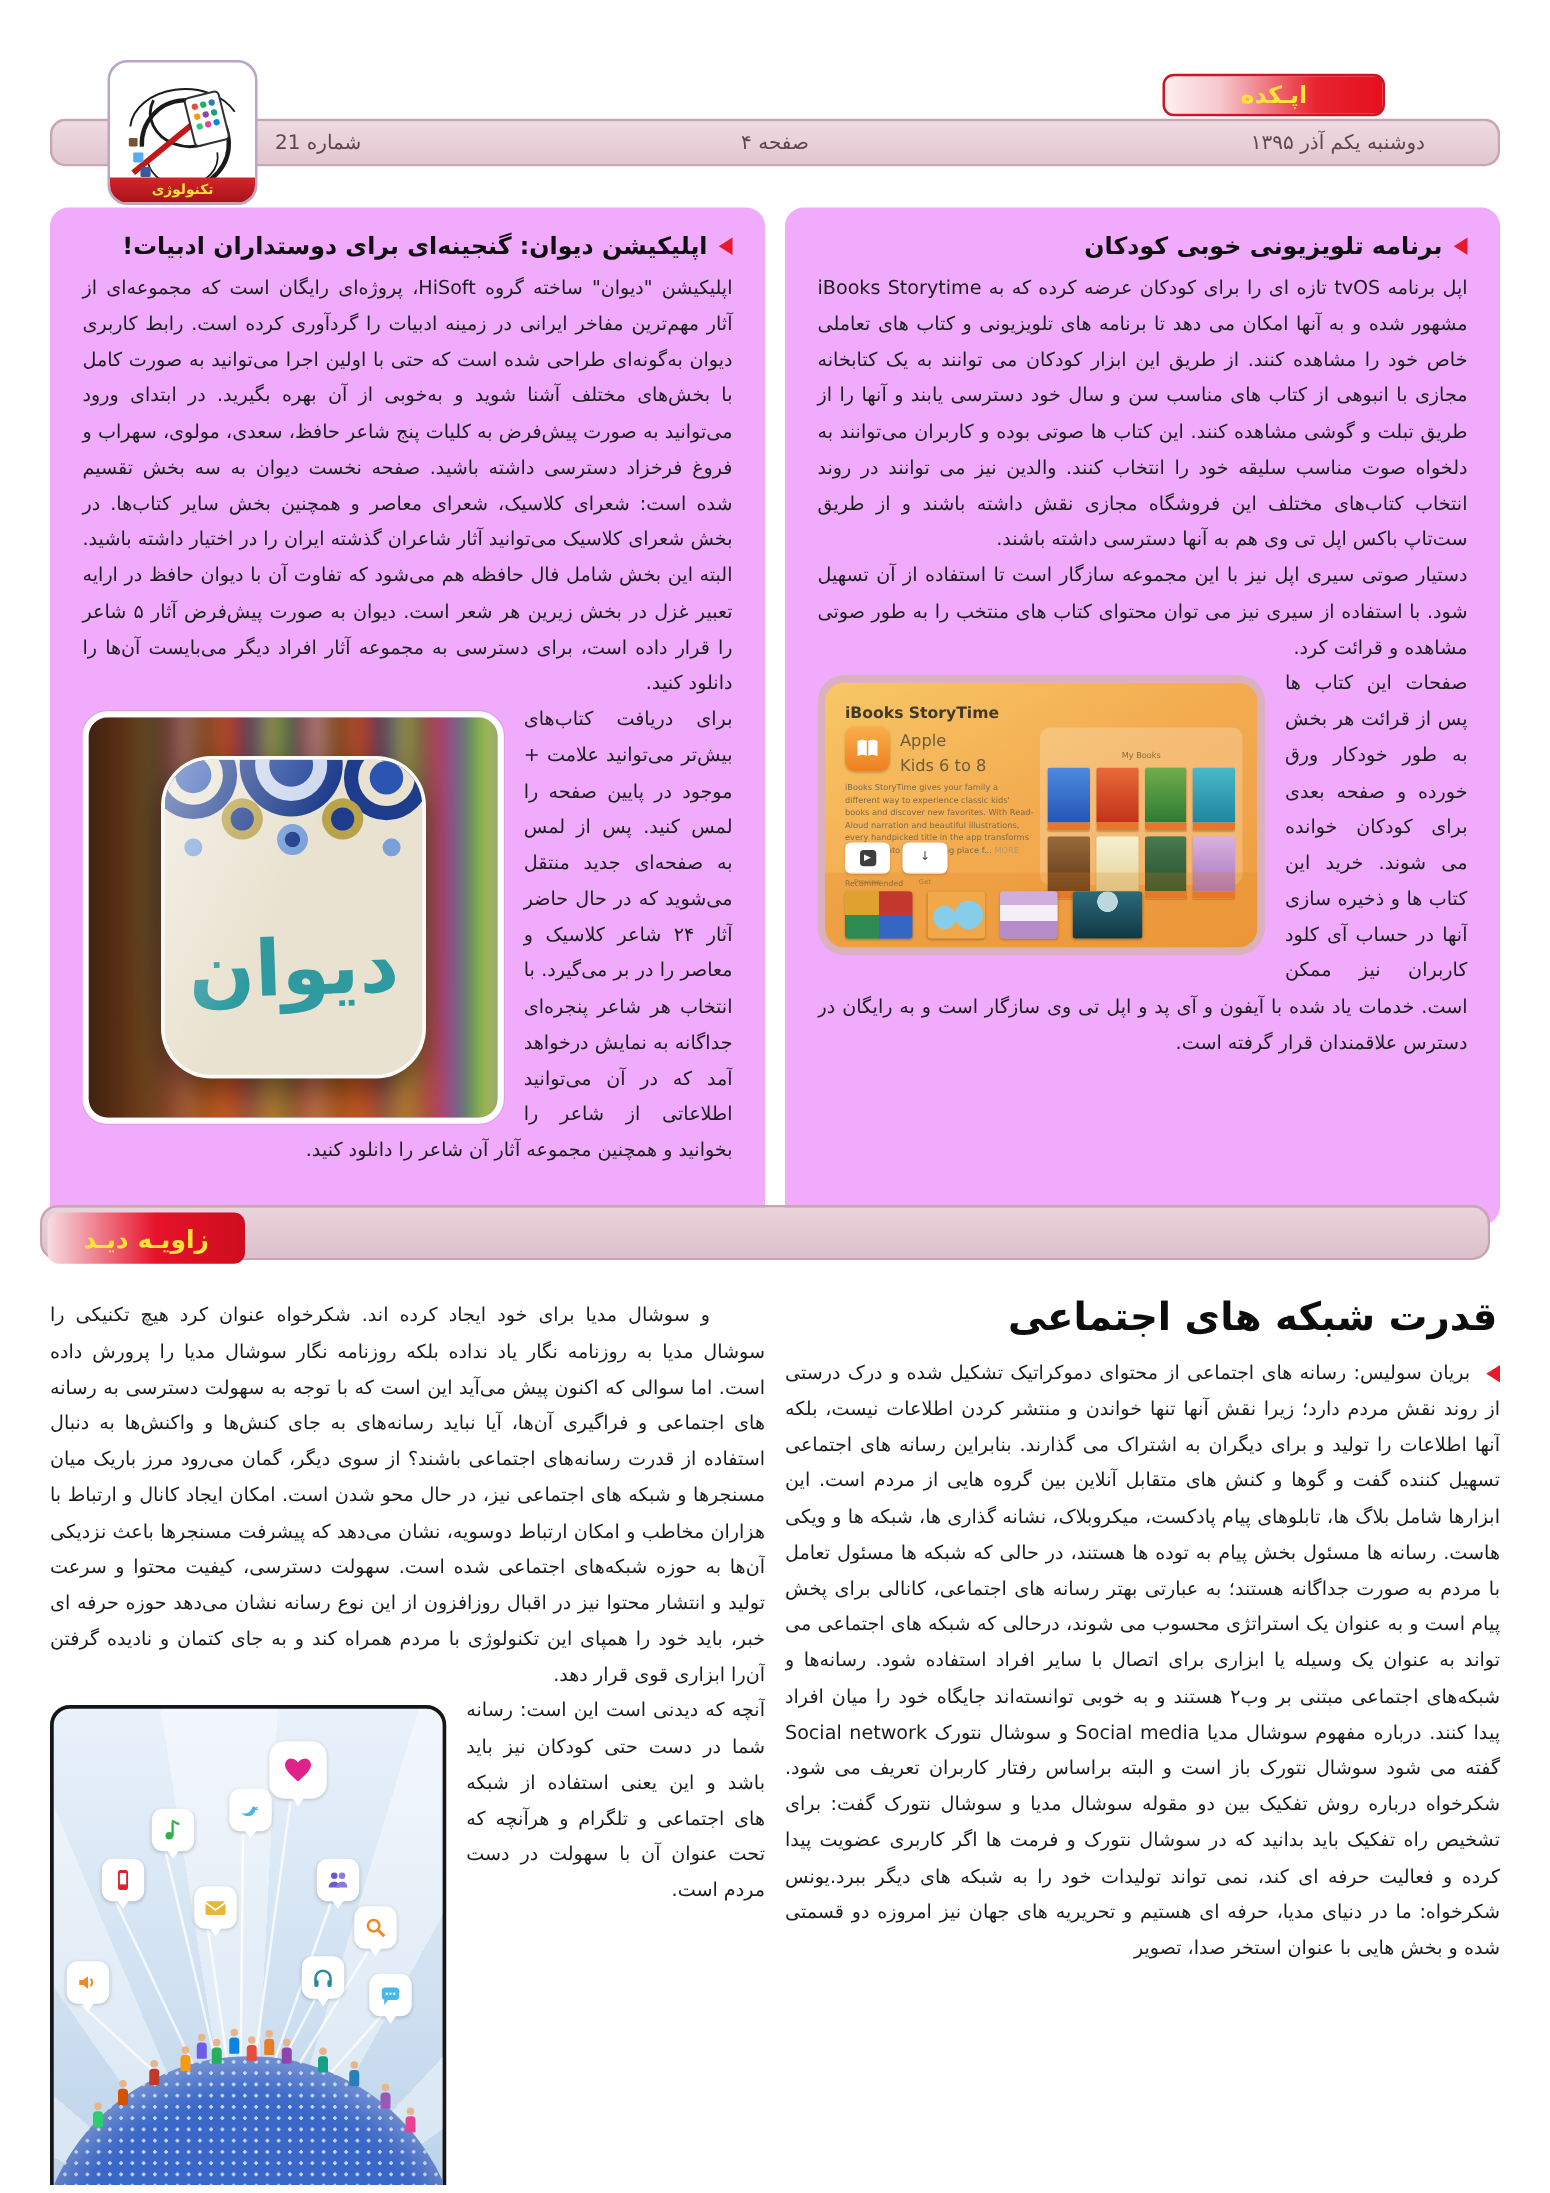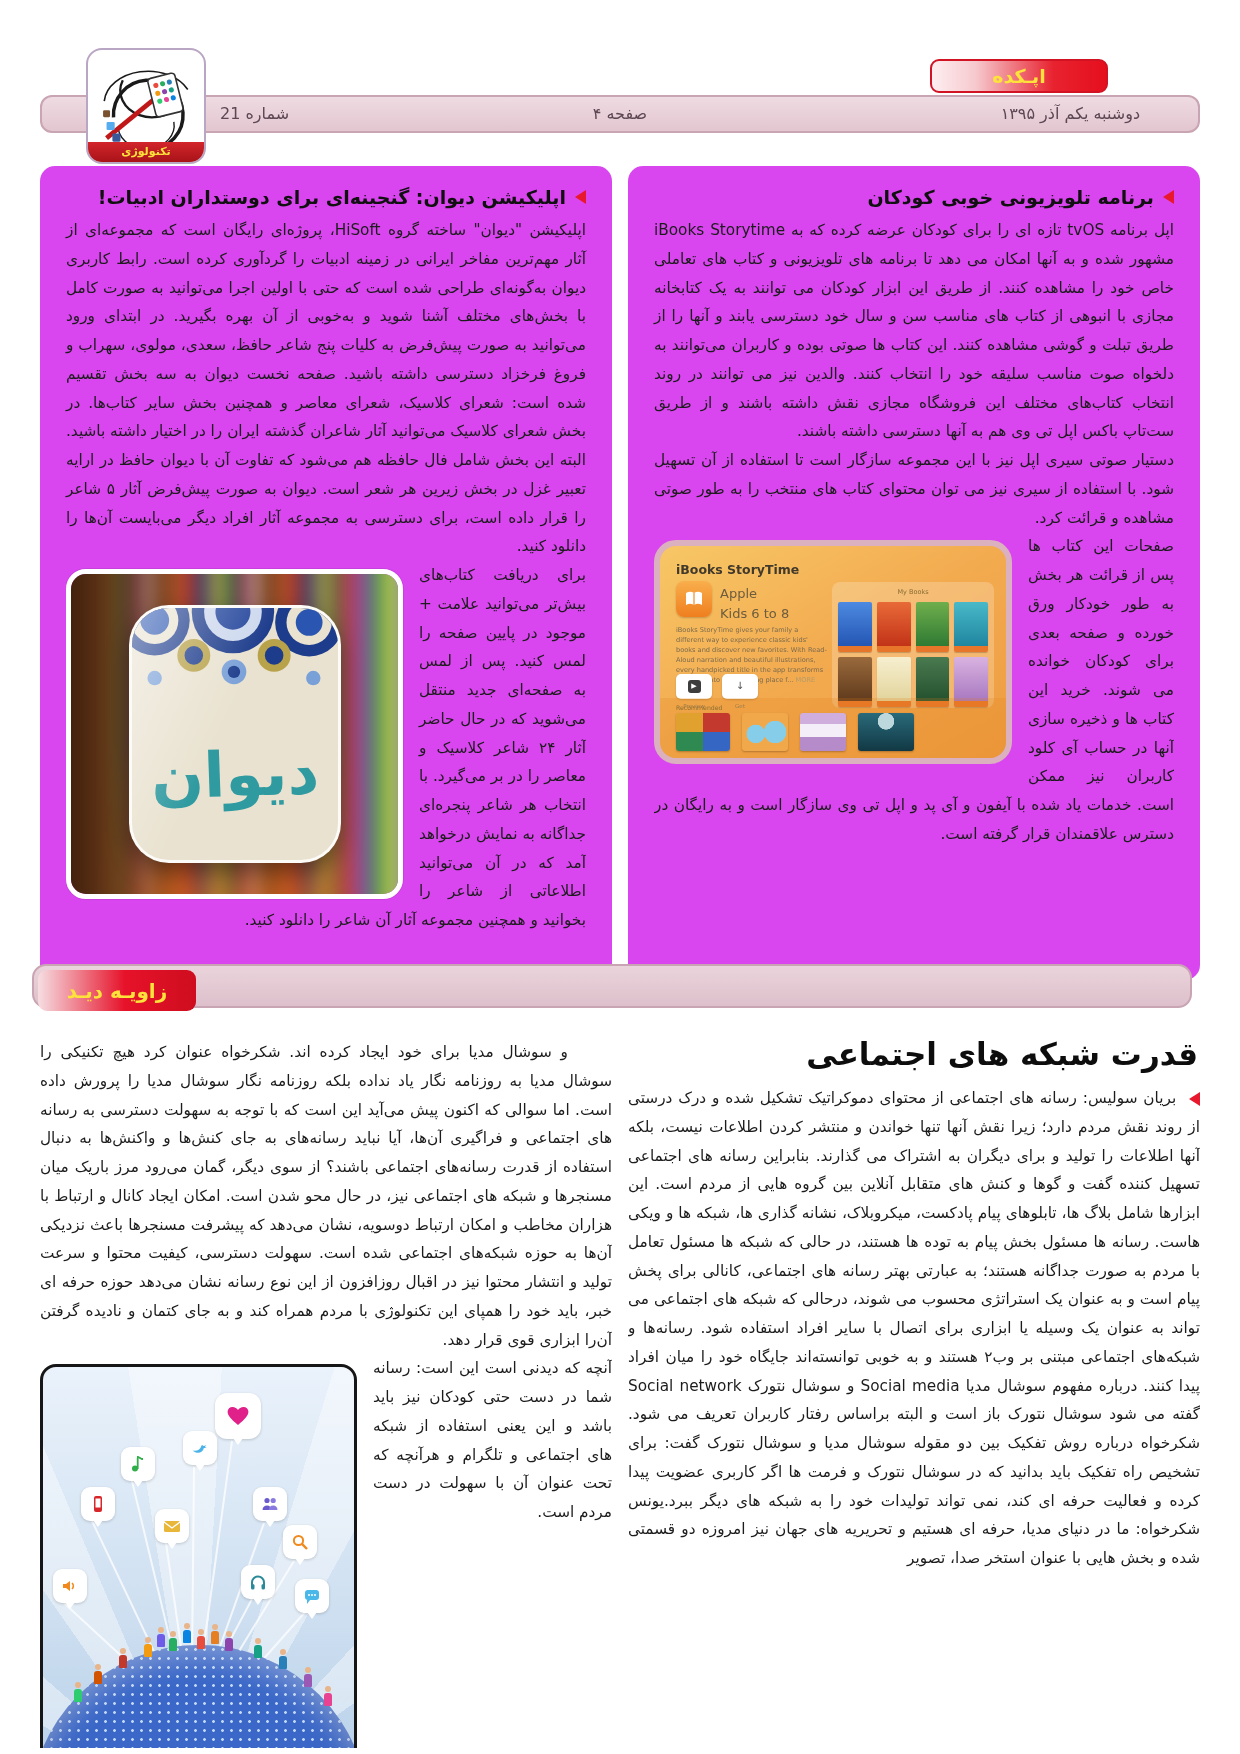--- a/index.html
+++ b/index.html
@@ -33,21 +33,21 @@
   }
   .logo svg { position: absolute; inset: 0; }
   .ribbon {
     position: absolute; bottom: 0; left: 0; right: 0; height: 20px;
     background: linear-gradient(#d2252b, #a81318);
     color: #ffe23a; font-size: 11px; text-align: center; line-height: 20px; font-weight: bold;
   }
   
   .box {
     position: absolute; top: 166px; width: 572px; height: 814px;
-    background: #d946ef; border-radius: 15px; padding: 20px 26px;
+    background: #f0abfc; border-radius: 15px; padding: 20px 26px;
     overflow: hidden;
   }
   .box-right { left: 628px; }
   .box-left  { left: 40px; }
   .atitle { display: flex; align-items: center; margin-bottom: 8px; }
   .tri {
     width: 0; height: 0; border-top: 7px solid transparent; border-bottom: 7px solid transparent;
     border-right: 11px solid #e8192c; margin-left: 9px; flex: 0 0 auto;
   }
   .atitle h2 { font-size: 19px; font-weight: bold; color: #101010; }
@@ -74,21 +74,21 @@
   .btns { position: absolute; left: 16px; top: 128px; display: flex; gap: 10px; }
   .tvbtn { width: 36px; text-align: center; }
   .tvbtn .face {
     width: 36px; height: 25px; background: #fff; border-radius: 5px; box-shadow: 0 1px 2px rgba(0,0,0,.18);
     display: flex; align-items: center; justify-content: center; font-size: 10px; color: #4a4a4a;
   }
   .tvbtn .face .sq { width: 13px; height: 13px; background: #3d3d3d; border-radius: 3px; color: #fff; font-size: 7px; display: flex; align-items: center; justify-content: center; }
   .tvbtn .lbl { font-size: 5.5px; color: #8d7b58; margin-top: 2px; }
   .shelf {
     position: absolute; right: 12px; top: 36px; width: 162px; height: 126px;
-    background: rgba(255,255,255,.22); border-radius: 8px; padding: 4px 6px;
+    background: rgba(255,255,255,.22); border-radius: 8px; padding: 16px 6px;
   }
   .shelf-label { text-align: center; font-size: 6.5px; color: #8a6d33; }
   .covers { display: grid; grid-template-columns: repeat(4, 1fr); gap: 5px; margin-top: 4px; }
   .cover { height: 50px; border-radius: 2px; border-bottom: 6px solid #e8762a; box-shadow: 0 1px 1px rgba(0,0,0,.2); }
   .c1 { background: linear-gradient(#4d8ae0, #2456b4); }
   .c2 { background: linear-gradient(#e86a38, #c23318); }
   .c3 { background: linear-gradient(#6fae4c, #2f7a33); }
   .c4 { background: linear-gradient(#49b9c8, #1f86a0); }
   .c5 { background: linear-gradient(#9a6a3c, #5f3a1c); }
   .c6 { background: linear-gradient(#f6efcf, #e3d49c); }

